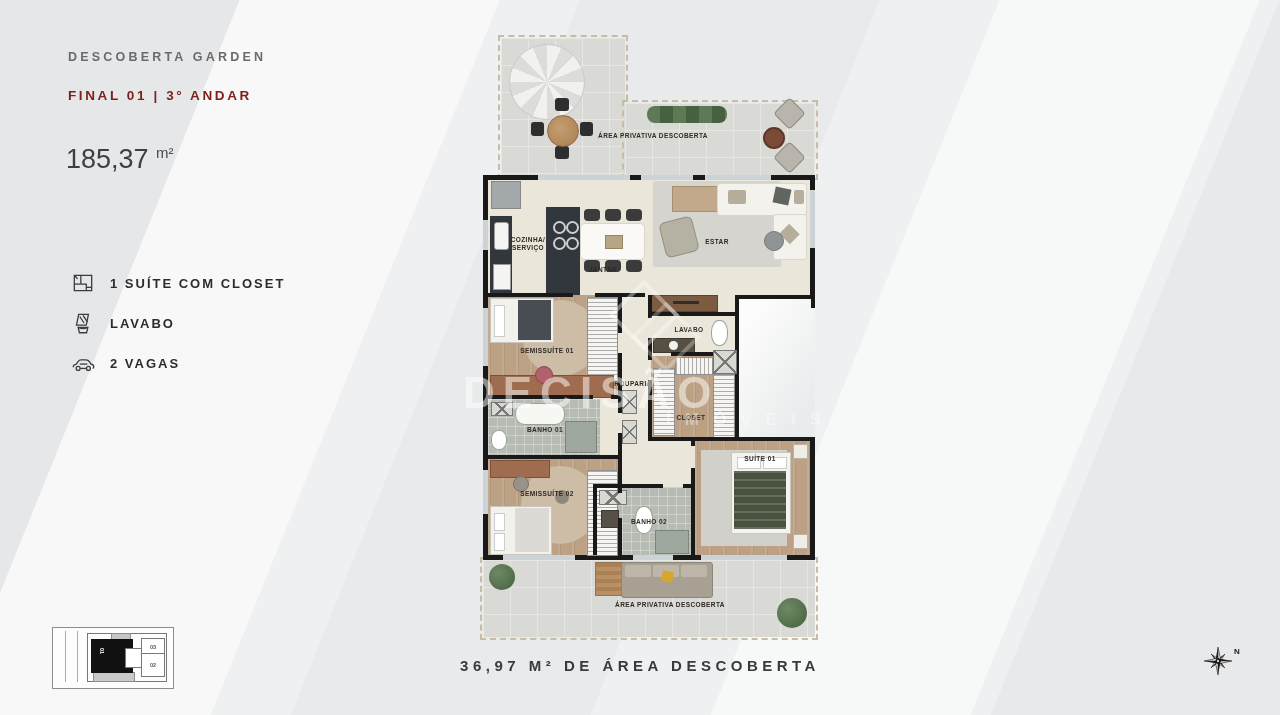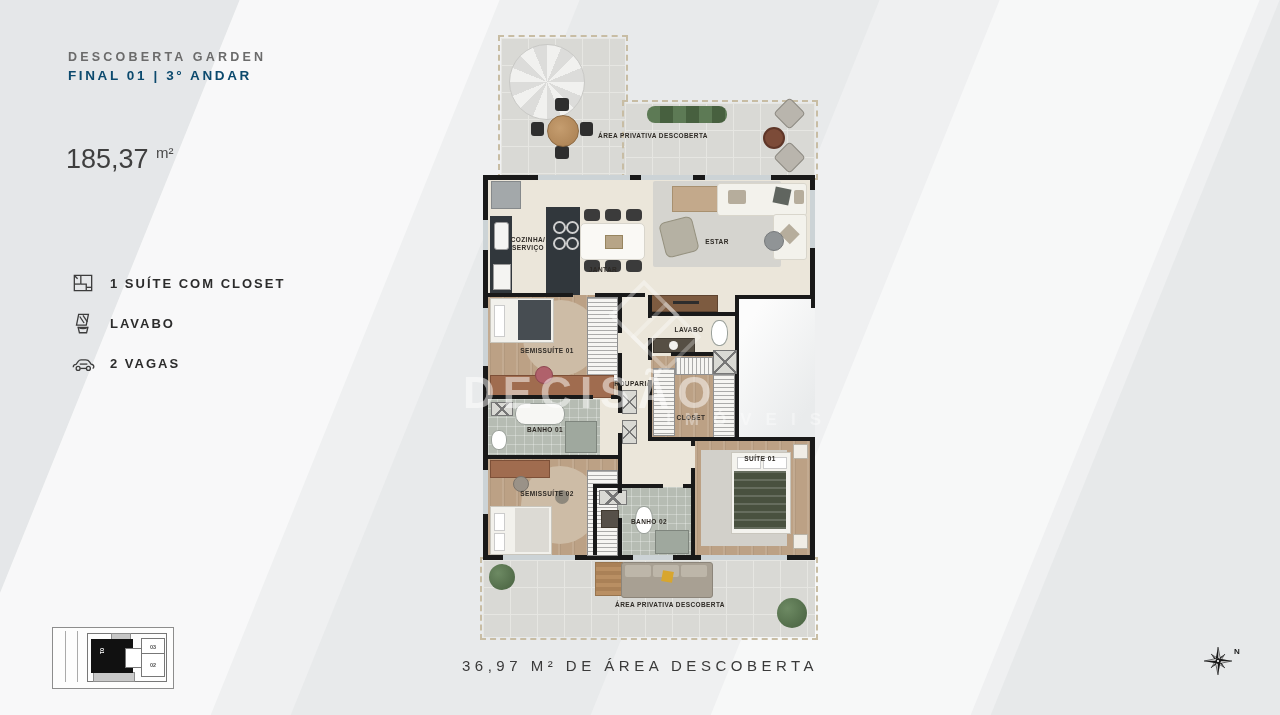--- a/index.html
+++ b/index.html
@@ -2,21 +2,21 @@
 <html><head>
 <meta charset="utf-8">
 <style>
   html,body{margin:0;padding:0}
   body{width:1280px;height:715px;overflow:hidden;position:relative;
        background:#eff0f1;font-family:"Liberation Sans",sans-serif;color:#262626}
   .abs{position:absolute}
   .band{position:absolute;top:-80px;height:950px;transform:skewX(-22deg);pointer-events:none}
   
   .hdr-sub{font-size:12.5px;font-weight:600;letter-spacing:3.2px;color:#6b6b6b}
-  .hdr-title{font-size:13.5px;font-weight:800;letter-spacing:2.6px;color:#0c4a6e;margin-top:4px}
+  .hdr-title{font-size:13.5px;font-weight:800;letter-spacing:2.6px;color:#7f1d1d;margin-top:24px}
   .big-rooms{font-size:35px;font-weight:400;letter-spacing:1px;color:#272727}
   .big-area{font-size:27px;font-weight:300;color:#3f3f3f;margin-top:8px}
   .big-area .sup{font-size:15px;vertical-align:10px;color:#4a4a4a}
   .feat{display:flex;align-items:center;margin-bottom:14px;height:26px}
   .feat svg{flex:0 0 26px;margin-right:14px}
   .feat-label{font-size:13px;font-weight:600;letter-spacing:2px;color:#2c2c2c}
   
   #plan{position:absolute;left:483px;top:38px;width:332px;height:600px}
   .tile{background-color:#d9d9d5;
         background-image:linear-gradient(#e6e6e2 1px,transparent 1px),
@@ -42,21 +42,21 @@
   .chair{position:absolute;width:16px;height:12px;background:#3b3b3b;border-radius:4px;z-index:10}
   
   .wm{position:absolute;z-index:40;pointer-events:none}
   .wm-txt1{left:-20px;top:330px;width:372px;font-size:44px;font-weight:bold;
            letter-spacing:8px;color:rgba(255,255,255,.5)}
   .wm-txt2{left:-20px;top:372px;width:372px;text-align:right;font-size:17px;font-weight:bold;
            letter-spacing:14px;color:rgba(255,255,255,.38)}
   .wm-d{border:4px solid rgba(255,255,255,.38);transform:rotate(45deg)}
   
   #caption{position:absolute;left:420px;top:657px;width:440px;text-align:center;
-           font-size:15px;font-weight:400;letter-spacing:4.5px;color:#3a3a3a}
+           font-size:15px;font-weight:700;letter-spacing:4.5px;color:#3a3a3a}
   
   #keyplan{position:absolute;left:52px;top:627px;width:120px;height:60px;background:#fdfdfd;
            border:1.5px solid #8d8d8d}
   #keyplan .kl{position:absolute;background:#aaa}
   .kp-unit{position:absolute;border:1px solid #777;font-size:5.5px;color:#555;font-weight:bold;
            display:flex;align-items:center;justify-content:center}
   
   #compass{position:absolute;left:1202px;top:645px;width:44px;height:34px}
   #compass .n{position:absolute;left:32px;top:2px;font-size:8px;font-weight:800;color:#1a1a1a}
 </style>

